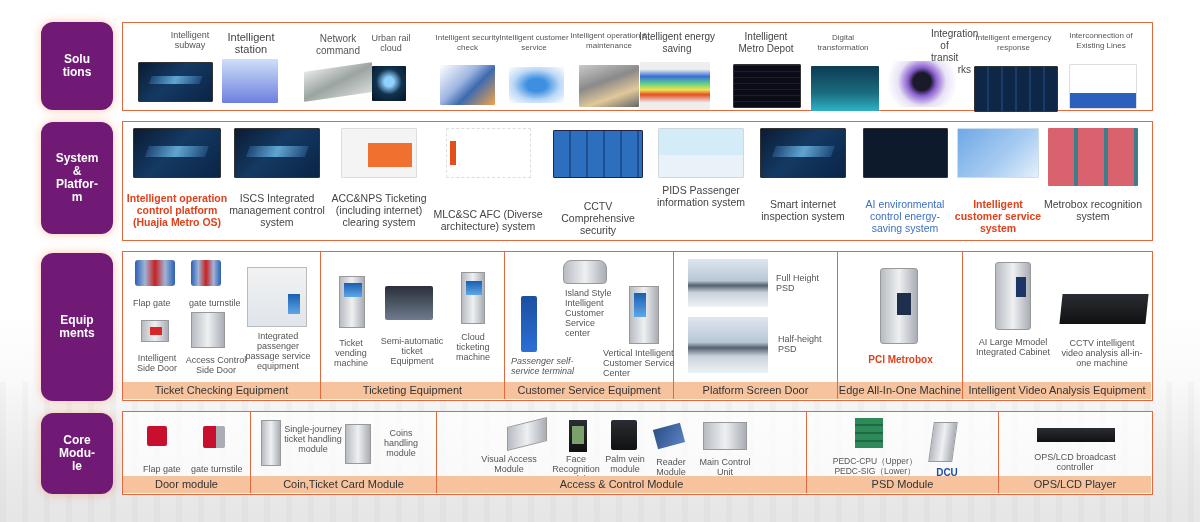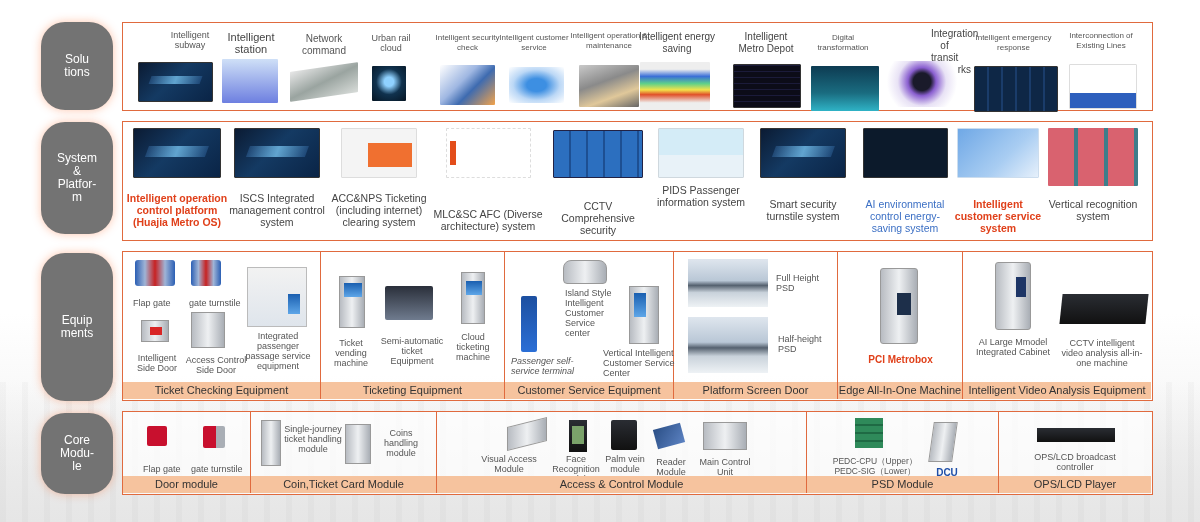--- a/index.html
+++ b/index.html
@@ -12,24 +12,24 @@
   }
   .bg-skyline {
     position: absolute; left: 0; right: 0; bottom: 0; height: 140px;
     background:
       repeating-linear-gradient(90deg, rgba(0,0,0,0.025) 0 6px, transparent 6px 22px),
       linear-gradient(180deg, rgba(240,240,240,0) 0%, #e6e6e6 100%);
     pointer-events: none;
   }
   .tag {
     position: absolute; left: 41px; width: 72px;
-    background: #737373;
-    border-radius: 24px;
+    background: #701a75;
+    border-radius: 12px;
     box-shadow: 0 0 10px rgba(251,90,18,0.35);
-    color: #fff; font-weight: normal; font-size: 12px; line-height: 13px;
+    color: #fff; font-weight: bold; font-size: 12px; line-height: 13px;
     display: flex; align-items: center; justify-content: center; text-align: center;
     white-space: pre-line;
   }
   .panel {
     position: absolute; left: 122px; width: 1031px;
     border: 1.5px solid #e06a3e;
     background: rgba(255,255,255,0.9);
   }
   .item { position: absolute; text-align: center; color: #444; }
   .cap { font-size: 9px; line-height: 10px; color: #555; }
@@ -74,21 +74,21 @@
 tions</div>
 <div class="panel" style="top:22px;height:89px;">
   <div class="item" style="left:22px;top:7px;width:90px;">
     <div class="cap" style="width:56px;margin:0 auto;">Intelligent subway</div>
     <div class="thumb dark-screen" style="left:-7px;top:32px;width:75px;height:40px;position:absolute;"></div>
   </div>
   <div class="item" style="left:97px;top:8px;width:62px;">
     <div class="cap-lg">Intelligent station</div>
     <div class="thumb" style="left:2px;top:28px;width:56px;height:44px;position:absolute;background:linear-gradient(180deg,#cfe0f7,#6d7fe0);"></div>
   </div>
-  <div class="item" style="left:165px;top:10px;width:72px;">
+  <div class="item" style="left:179px;top:10px;width:72px;">
     <div class="cap" style="font-size:10px;line-height:12px;width:52px;margin:0 auto;">Network command</div>
     <div class="thumb" style="left:2px;top:34px;width:68px;height:30px;position:absolute;background:linear-gradient(160deg,#e7e7e7,#9aa4a0 50%,#d8dcd9);transform:skewY(-8deg);"></div>
   </div>
   <div class="item" style="left:243px;top:10px;width:50px;">
     <div class="cap" style="font-size:9px;">Urban rail cloud</div>
     <div class="thumb" style="left:6px;top:33px;width:34px;height:35px;position:absolute;background:radial-gradient(circle at 50% 45%,#8fd1ff 0 18%,#10324e 50%,#061523 100%);"></div>
   </div>
   <div class="item" style="left:307px;top:10px;width:75px;">
     <div class="cap" style="font-size:8px;line-height:10px;width:70px;margin:0 auto;">Intelligent security check</div>
     <div class="thumb" style="left:10px;top:32px;width:55px;height:40px;position:absolute;background:linear-gradient(135deg,#ffffff,#9fb7e2 40%,#3e6bb0 60%,#f3a34a);"></div>
@@ -155,33 +155,33 @@
   <div class="item" style="left:425px;top:8px;width:100px;">
     <div class="thumb" style="position:relative;width:90px;height:48px;margin:0 auto;background:repeating-linear-gradient(90deg,#2c6fbf 0 15px,#1d4f92 15px 17px);border:1px solid #224;"></div>
     <div class="cap-lg" style="font-size:10.5px;line-height:12px;margin-top:22px;">CCTV Comprehensive security</div>
   </div>
   <div class="item" style="left:528px;top:6px;width:100px;">
     <div class="thumb" style="position:relative;width:86px;height:50px;margin:0 auto;background:linear-gradient(180deg,#d4ecf7 0 55%,#e8f2f8 55%);border:1px solid #cfd8de;"></div>
     <div class="cap-lg" style="font-size:10.5px;line-height:12px;margin-top:6px;">PIDS Passenger information system</div>
   </div>
   <div class="item" style="left:630px;top:6px;width:100px;">
     <div class="thumb dark-screen" style="position:relative;width:86px;height:50px;margin:0 auto;"></div>
-    <div class="cap-lg" style="font-size:10.5px;line-height:12px;margin-top:20px;">Smart security turnstile system</div>
+    <div class="cap-lg" style="font-size:10.5px;line-height:12px;margin-top:20px;">Smart internet inspection system</div>
   </div>
   <div class="item" style="left:732px;top:6px;width:100px;">
     <div class="thumb" style="position:relative;width:85px;height:50px;margin:0 auto;background:#0c1a2b;border:1px solid #333;"></div>
     <div class="cap-lg sys-blue" style="font-size:10.5px;line-height:12px;margin-top:20px;">AI environmental control energy-saving system</div>
   </div>
   <div class="item" style="left:830px;top:6px;width:90px;">
     <div class="thumb" style="position:relative;width:82px;height:50px;margin:0 auto;background:linear-gradient(135deg,#6fa8e6,#a9cdf2 60%,#e6f0fb);border:1px solid #cde;"></div>
     <div class="cap-lg sys-red" style="font-size:10.5px;line-height:12px;margin-top:20px;">Intelligent customer service system</div>
   </div>
   <div class="item" style="left:920px;top:6px;width:100px;">
     <div class="thumb" style="position:relative;width:90px;height:58px;margin:0 auto;background:repeating-linear-gradient(90deg,#d9626f 0 26px,#3f7d8a 26px 30px);"></div>
-    <div class="cap-lg" style="font-size:10.5px;line-height:12px;margin-top:12px;">Vertical recognition system</div>
+    <div class="cap-lg" style="font-size:10.5px;line-height:12px;margin-top:12px;">Metrobox recognition system</div>
   </div>
 </div>
 
 <div class="tag" style="top:253px;height:148px;">Equip
 ments</div>
 <div class="panel" style="top:251px;height:150px;background:rgba(255,255,255,0.85);">
 
   <div class="subpanel" style="left:0;top:0;width:198px;height:147px;">
     <div class="dev gate" style="left:12px;top:8px;width:40px;height:26px;"></div>
     <div class="cap" style="position:absolute;left:10px;top:46px;">Flap gate</div>

